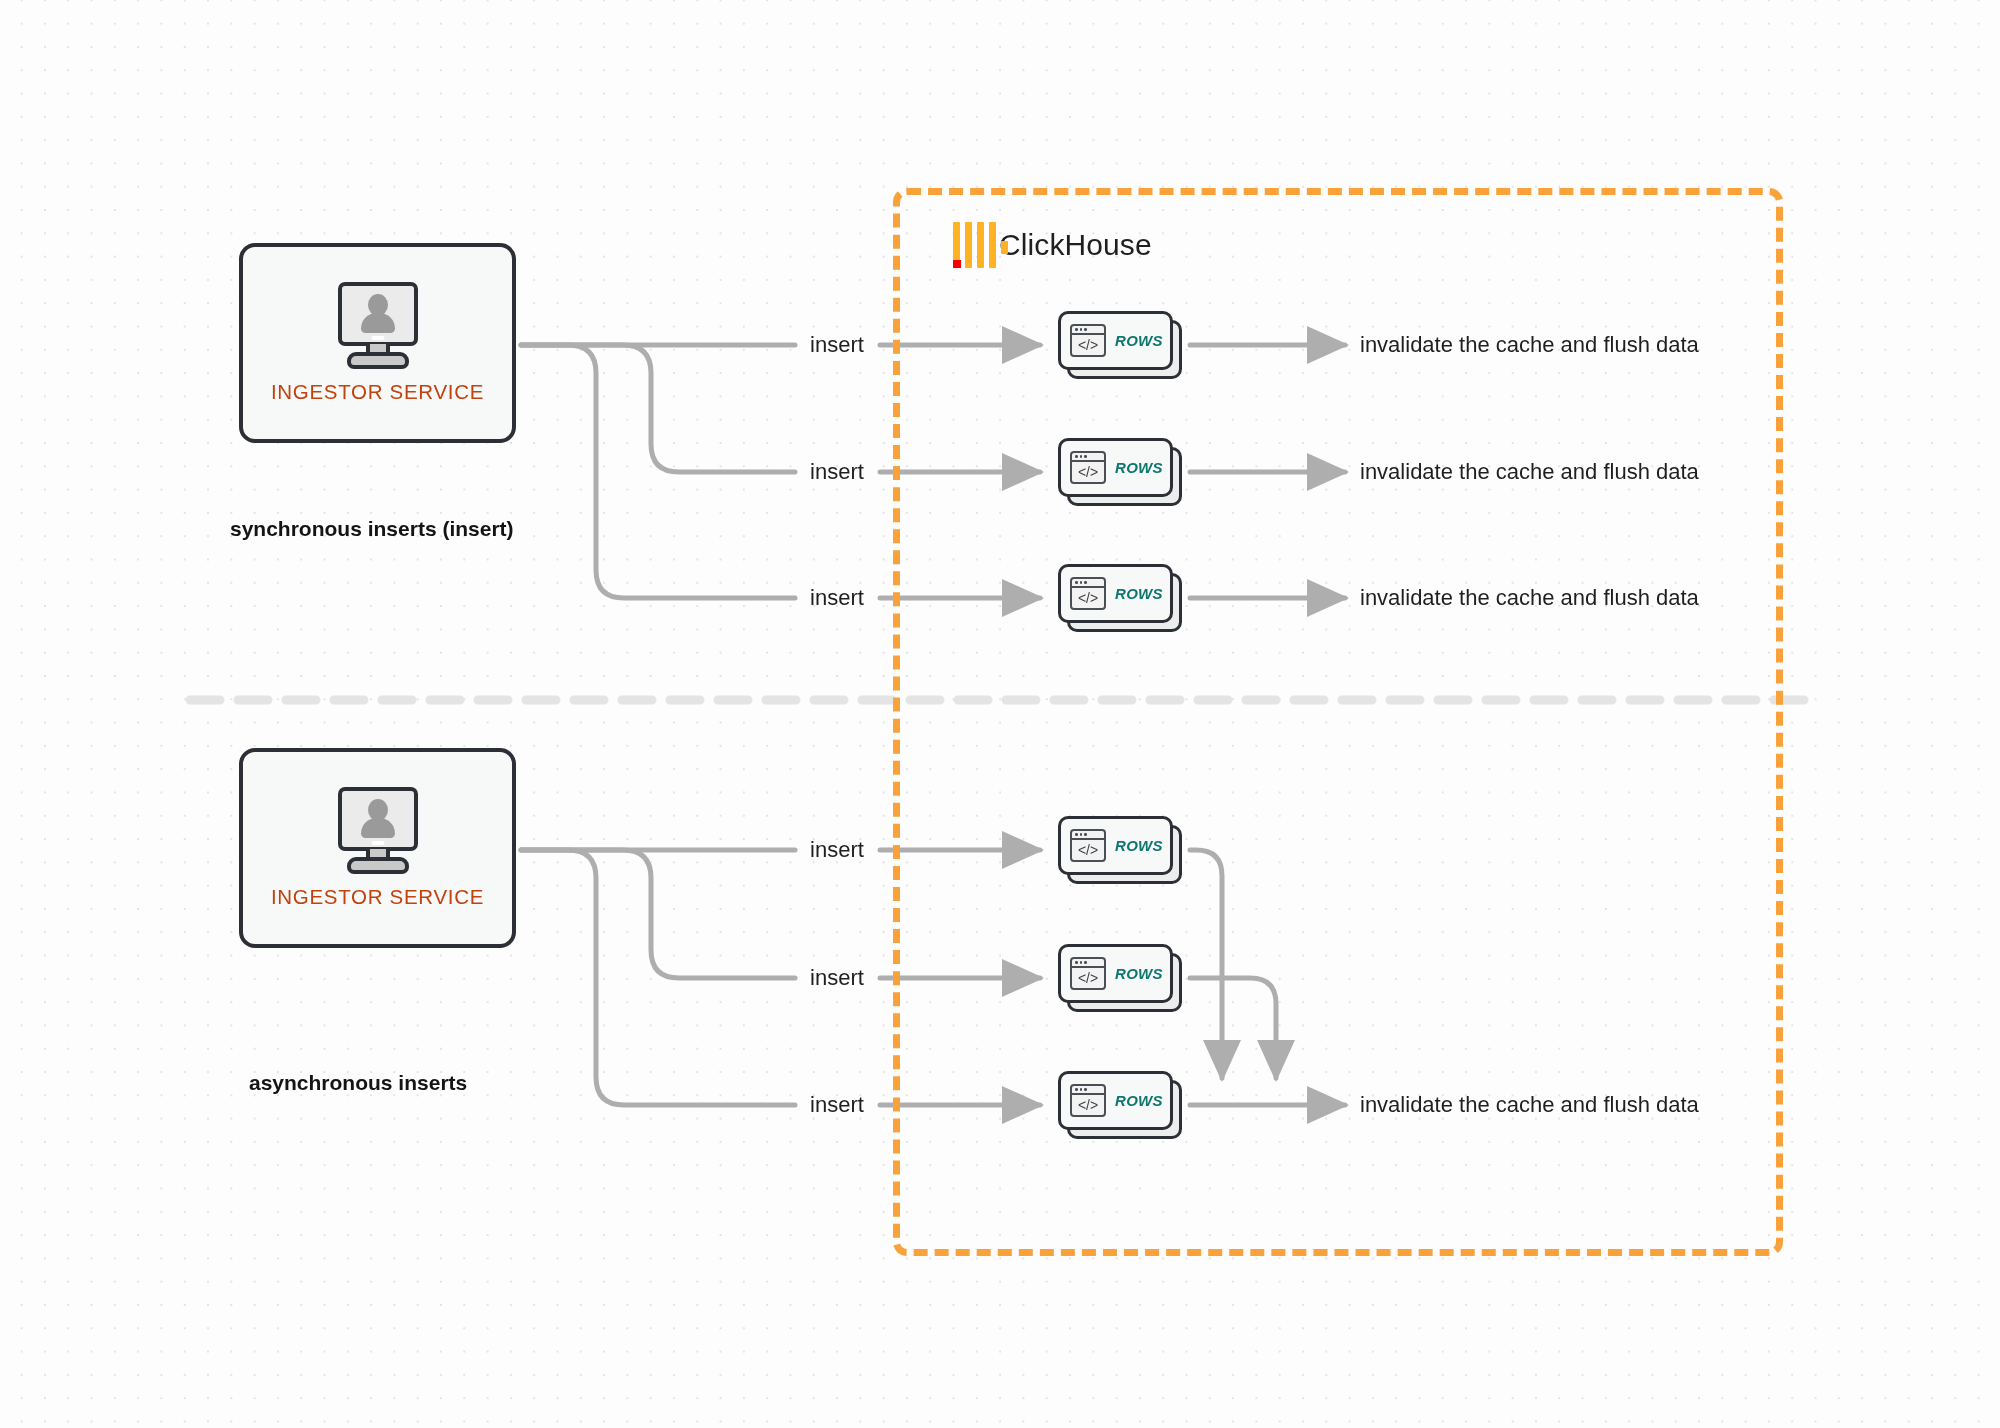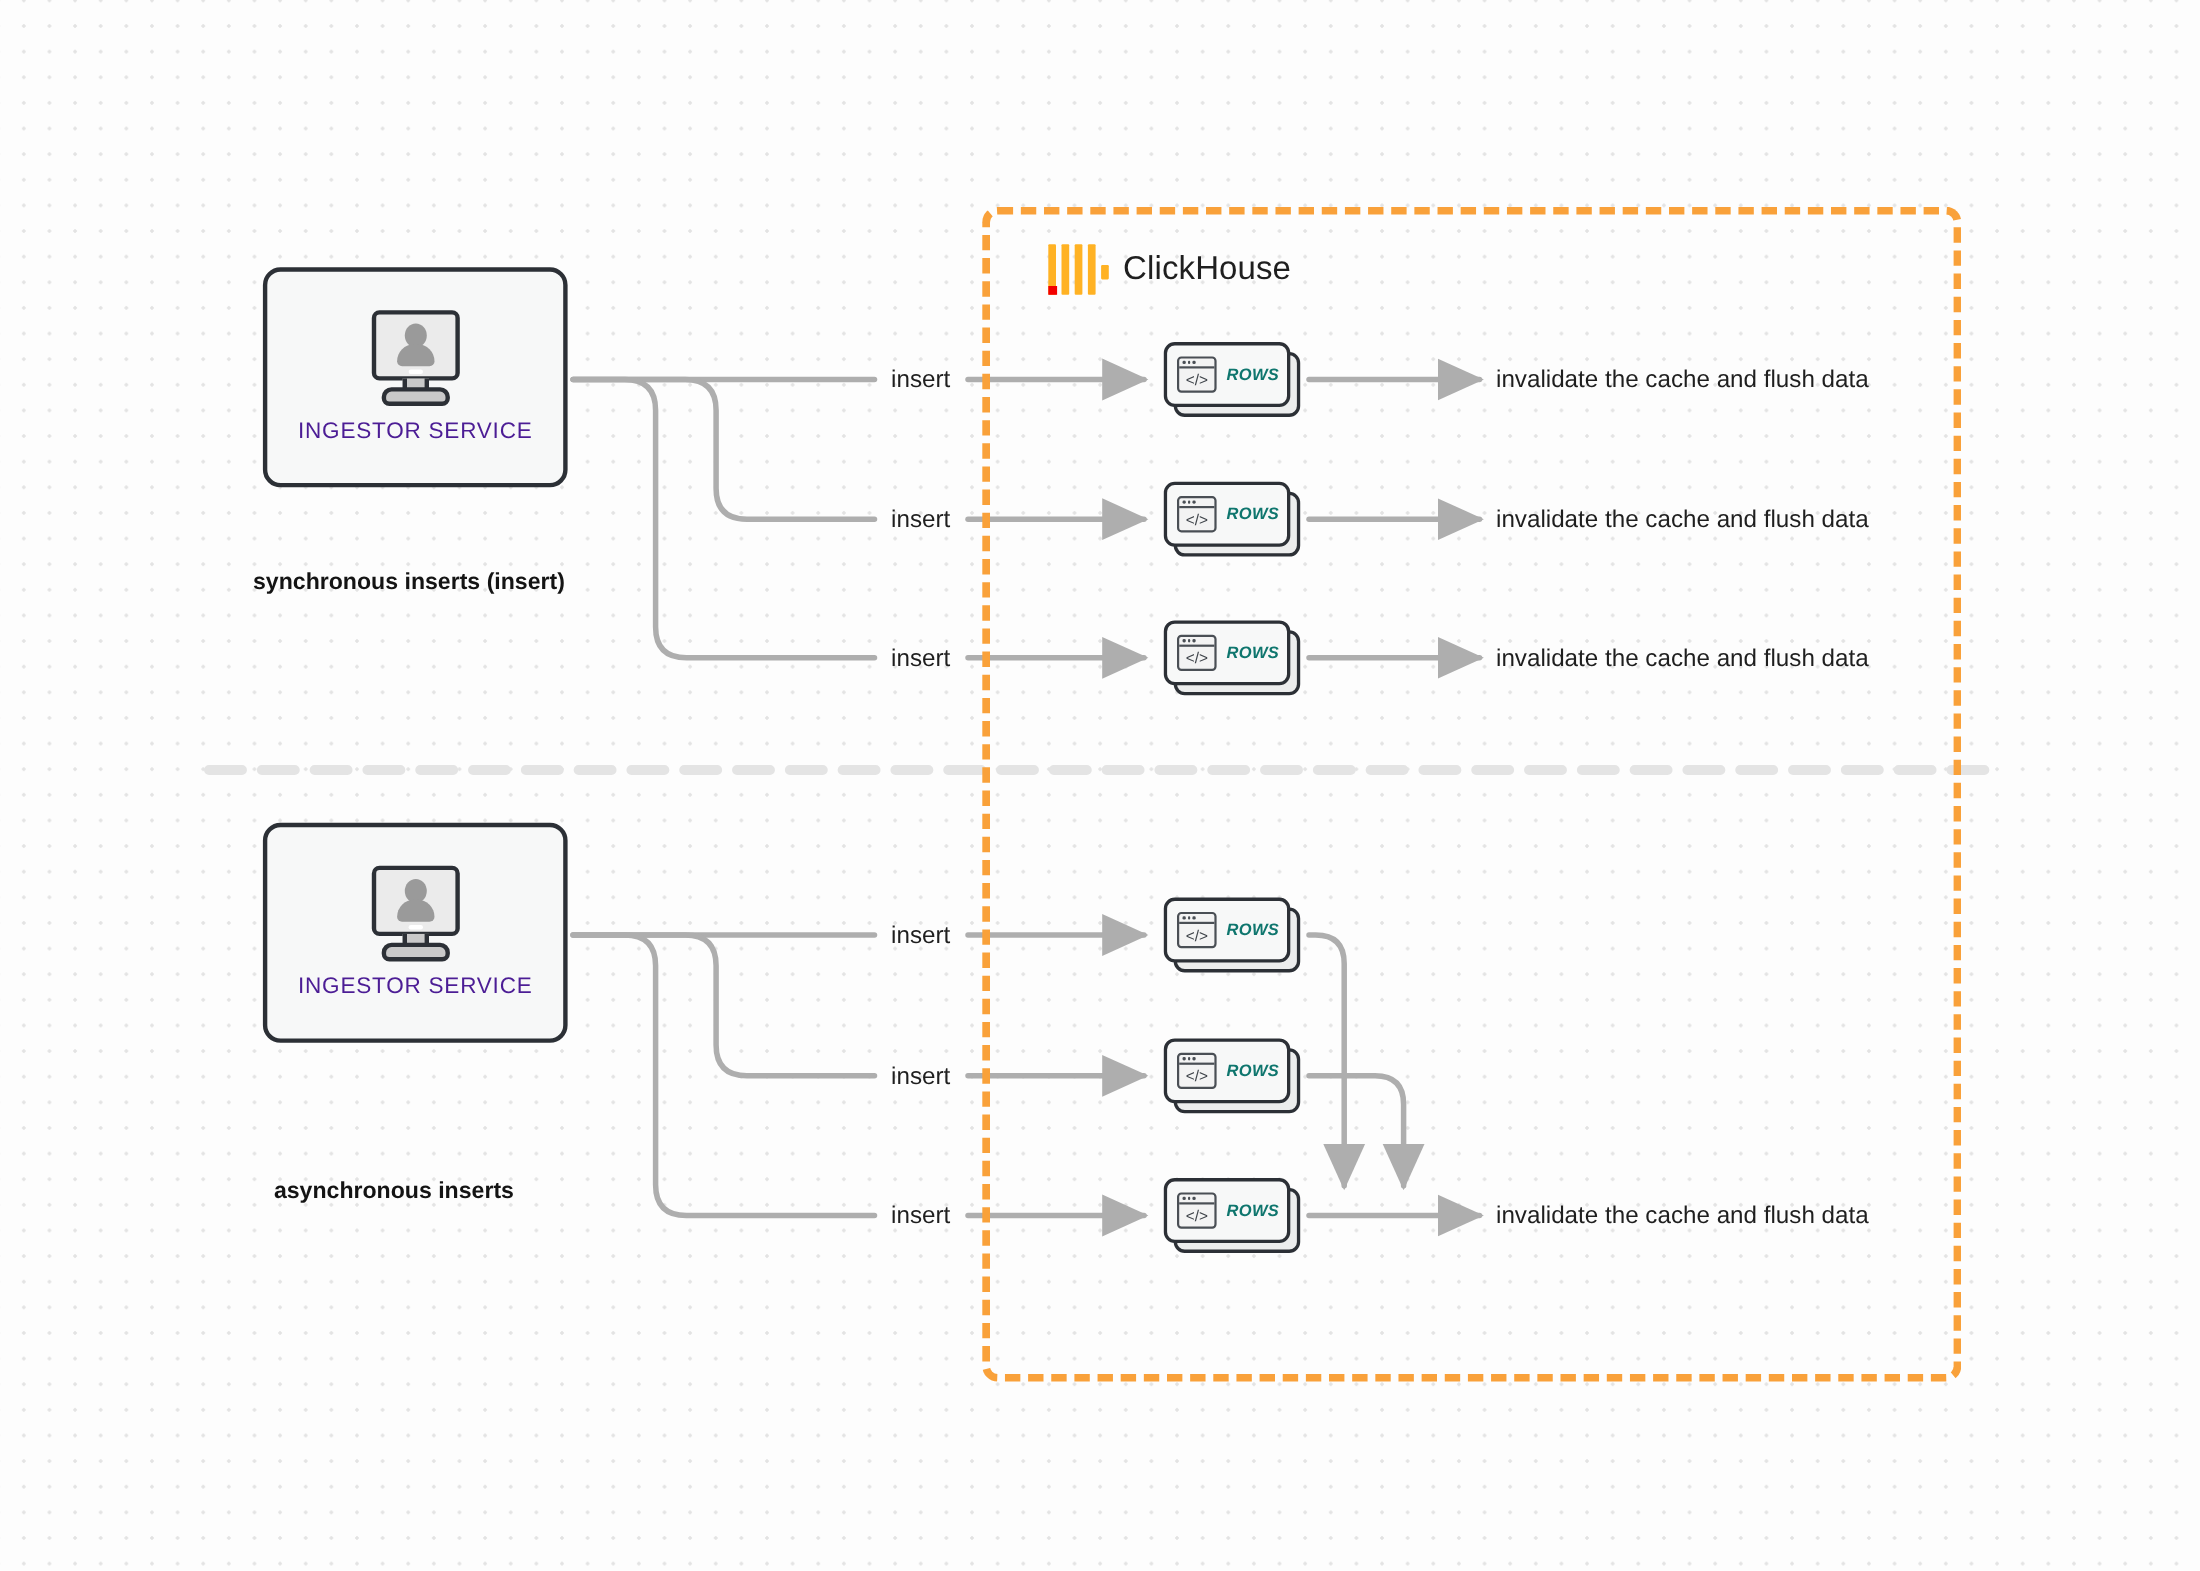--- a/index.html
+++ b/index.html
@@ -36,21 +36,20 @@
     border: 7px dashed #f9a13a;
     border-radius: 14px;
     box-sizing: border-box;
   }
   .ch-logo-wrap {
     position: absolute;
     left: 925px;
     top: 222px;
     display: flex;
     align-items: center;
-    gap: 22px;
     padding-left: 28px;
   }
   .ch-mark {
     position: relative;
     width: 46px;
     height: 46px;
   }
   .ch-mark .bar {
     position: absolute;
     top: 0;
@@ -163,21 +162,21 @@
     top: 70px;
     transform: translateX(-50%);
     width: 62px; height: 17px;
     background: #c9c9c9;
     border: 4px solid #2c3036;
     border-radius: 9px 9px 7px 7px;
     box-sizing: border-box;
   }
   .ingestor-label {
     font-size: 20.5px;
-    color: #4c1d95;
+    color: #c2410c;
     letter-spacing: 0.7px;
     white-space: nowrap;
   }
 
   
   .section-caption {
     position: absolute;
     font-size: 21px;
     font-weight: bold;
     color: #141414;

